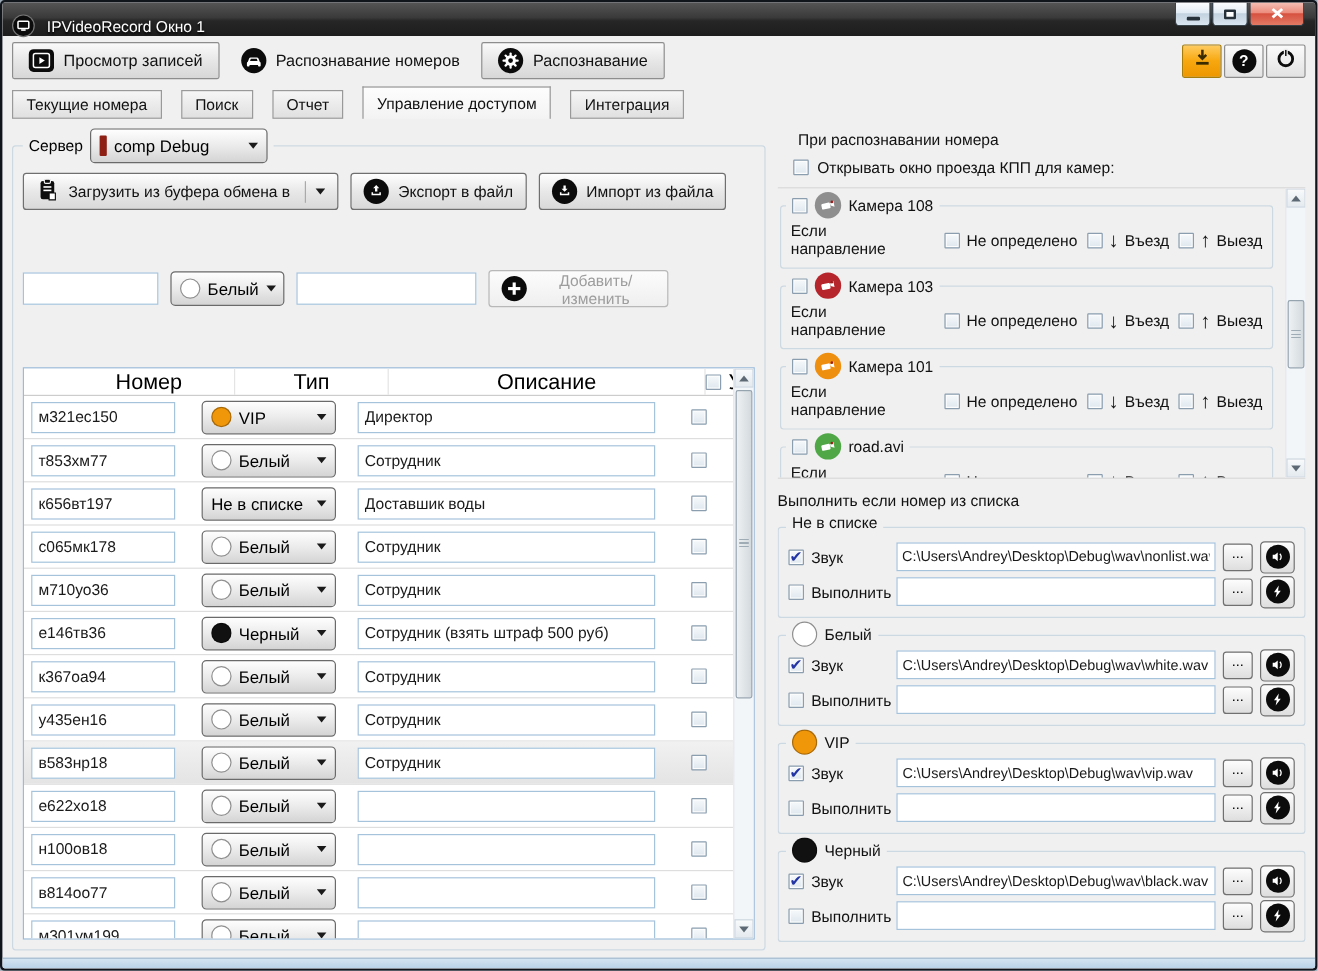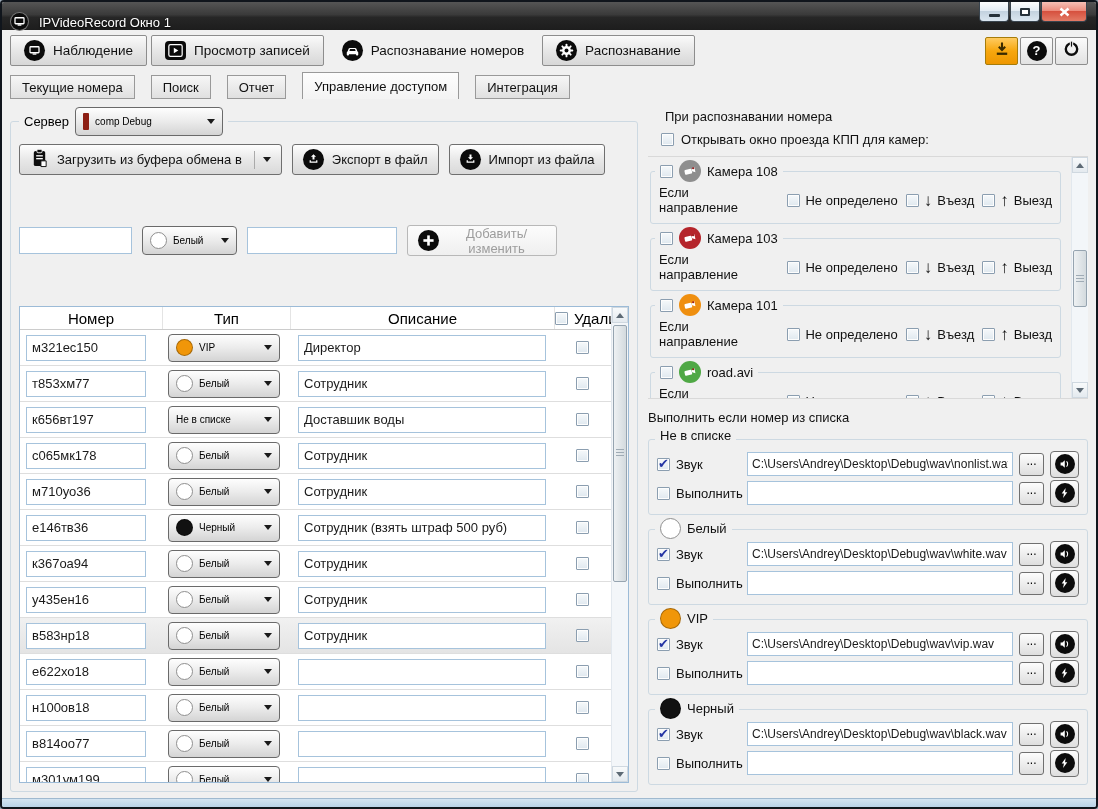--- a/index.html
+++ b/index.html
@@ -29,40 +29,40 @@
   .sub-tabs{display:flex;align-items:flex-end;gap:16px;padding:2px 8px 0;}
   .stab{height:24px;display:flex;align-items:center;padding:0 11px;font-size:13px;border:1px solid #999;background:linear-gradient(#f6f6f6,#e0e0e0);color:#111;cursor:default;white-space:nowrap;}
   .stab.active{height:27px;background:linear-gradient(#fdfdfd,#f3f3f3);border-bottom:none;}
   
   .content{flex:1;display:flex;gap:10px;padding:6px 8px 6px;overflow:hidden;}
   .gbox{position:relative;border:1px solid #cdd9e2;border-radius:3px;}
   .gbox>.legend{position:absolute;background:#f0f0f0;display:flex;align-items:center;gap:6px;padding:0 5px;white-space:nowrap;}
   
   .leftgroup{width:628px;flex:0 0 auto;margin-top:16px;display:flex;flex-direction:column;padding:16px 8px 8px;gap:41px;}
   .leftgroup>.legend{top:-15px;left:8px;font-size:13px;}
-  .combo{display:flex;align-items:center;gap:6px;border:1px solid #6a6a6a;border-radius:4px;background:linear-gradient(#fefefe,#ebebeb 50%,#d4d4d4);padding:0 7px;height:29px;font-size:10px;cursor:default;}
+  .combo{display:flex;align-items:center;gap:6px;border:1px solid #6a6a6a;border-radius:4px;background:linear-gradient(#fefefe,#ebebeb 50%,#d4d4d4);padding:0 7px;height:29px;font-size:14px;cursor:default;}
   .combo-txt{white-space:nowrap;}
   .caret{width:0;height:0;border-left:4px solid transparent;border-right:4px solid transparent;border-top:5px solid #1a1a1a;margin-left:auto;flex:0 0 auto;}
   .servercombo{width:148px;}
   .server-bar{width:6px;height:17px;background:#8d1f14;border-radius:1px;flex:0 0 auto;}
   .swatch{width:17px;height:17px;border-radius:50%;flex:0 0 auto;}
   .trow-btns{display:flex;gap:10px;margin-top:6px;}
   .btn{height:31px;border:1px solid #6f6f6f;border-radius:3px;background:linear-gradient(#fefefe,#e8e8e8 50%,#d9d9d9);display:flex;align-items:center;gap:8px;padding:0 10px;font-size:13px;color:#111;cursor:default;}
   .btn .vline{width:1px;height:18px;background:#aaa;margin-left:4px;}
   .btn.submit{width:150px;}
   .btn.disabled{color:#9d9d9d;border-color:#b8b8b8;background:linear-gradient(#fcfcfc,#efefef);}
   .add-row{display:flex;gap:10px;margin-top:9px;align-items:center;}
   .tinput{border:1px solid #a6c3dc;background:#fff;height:27px;padding:0 5px;font-size:13px;color:#1a1a1a;}
   .in-num{width:113px;}
   .addcombo{width:95px;}
   .in-desc{width:150px;}
   
   .table{margin-top:9px;flex:1;border:1px solid #9cbbd7;background:#fff;display:flex;overflow:hidden;}
   .tmain{flex:1;display:flex;flex-direction:column;overflow:hidden;}
-  .thead{display:grid;grid-template-columns:142px 128px 264px 1fr;height:23px;align-items:center;border-bottom:1px solid #ccc;font-size:15px;flex:0 0 auto;}
+  .thead{display:grid;grid-template-columns:142px 128px 264px 1fr;height:23px;align-items:center;border-bottom:1px solid #ccc;font-size:18px;flex:0 0 auto;padding-left:33px;}
   .th{text-align:center;border-left:1px solid #e4e4e4;height:100%;display:flex;align-items:center;justify-content:center;gap:6px;}
   .th:first-child{border-left:none;}
   .tbody{flex:1;overflow:hidden;}
   .trow2{display:grid;grid-template-columns:142px 128px 264px 1fr;height:36px;align-items:center;border-bottom:1px solid #dedede;}
   .trow2.sel{background:linear-gradient(#f1f1f1,#e4e4e4);}
   .td{display:flex;align-items:center;}
   .td.c1 .tinput{width:120px;margin-left:6px;height:26px;}
   .td.c2 .row-combo{width:112px;margin-left:6px;height:28px;}
   .td.c3 .tinput{width:248px;margin-left:8px;height:26px;}
   .td.c4{justify-content:center;}
@@ -127,29 +127,20 @@
       <div class="wc close">
           <span><svg width="11" height="10" viewBox="0 0 11 10">
               <path d="M1.5 1.5 9.5 8.5 M9.5 1.5 1.5 8.5" stroke="#fff" stroke-width="2.4"></path>
             </svg></span>
         </div>
     </div>
   </div>
 
   <div class="main-tabs">
     <span id="main-tabs-slot" style="display:flex;gap:4px;align-items:center;">
-        <div class="mtab">
-          <span class="icwrap cir">
-            <svg width="15" height="15" viewBox="0 0 20 20">
-              <rect x="4" y="5" width="12" height="8" rx="1" fill="none" stroke="#fff" stroke-width="1.7"></rect>
-              <rect x="7.5" y="13.8" width="5" height="1.8" fill="#fff"></rect>
-            </svg>
-          </span>
-          <span>Наблюдение</span>
-        </div>
         <div class="mtab">
           <span class="icwrap sq">
             <svg width="17" height="15" viewBox="0 0 20 18">
               <rect x="2" y="2" width="16" height="14" rx="2" fill="none" stroke="#fff" stroke-width="1.5"></rect>
               <polygon points="8,5.6 13.4,9 8,12.4" fill="#fff"></polygon>
             </svg>
           </span>
           <span>Просмотр записей</span>
         </div>
         <div class="mtab active">

